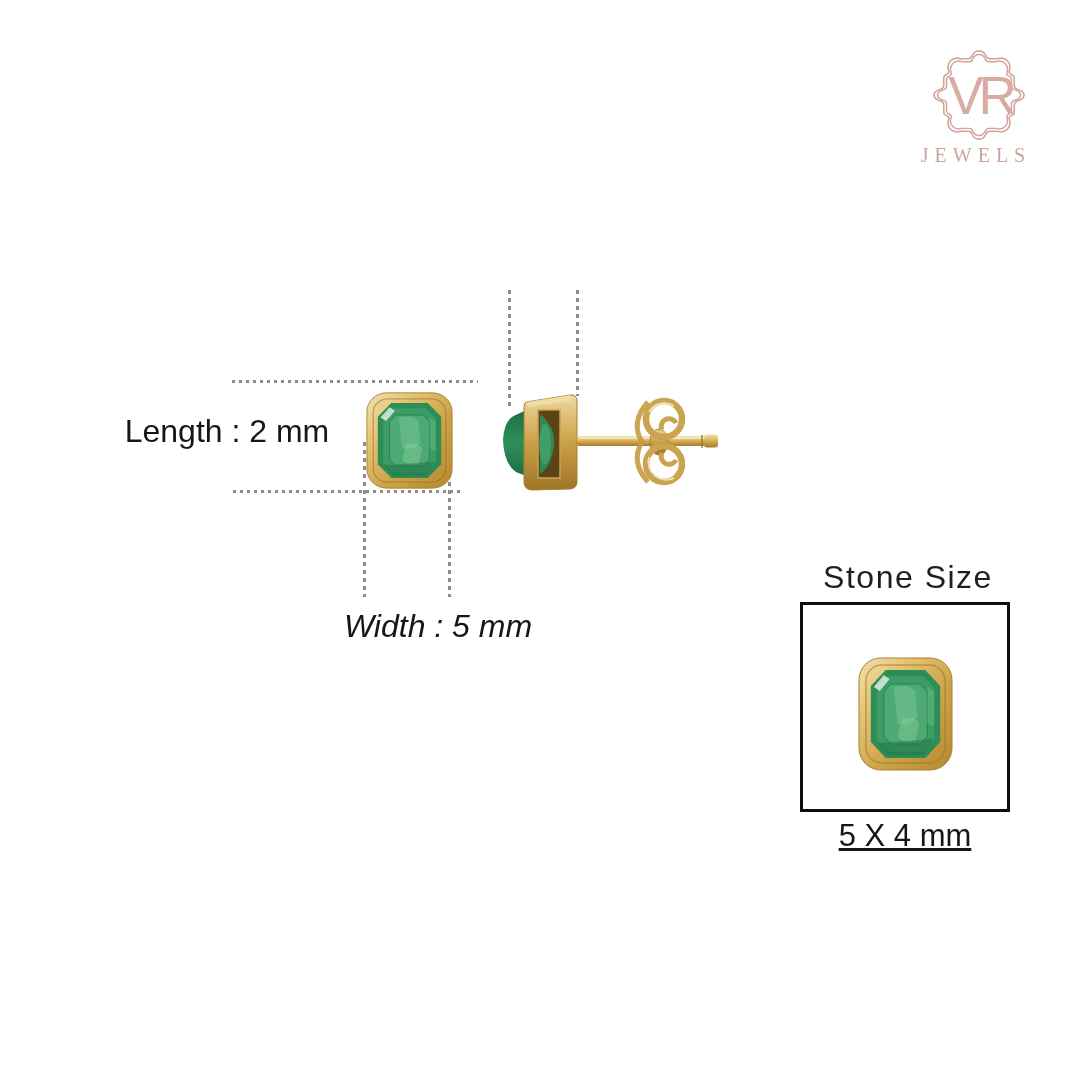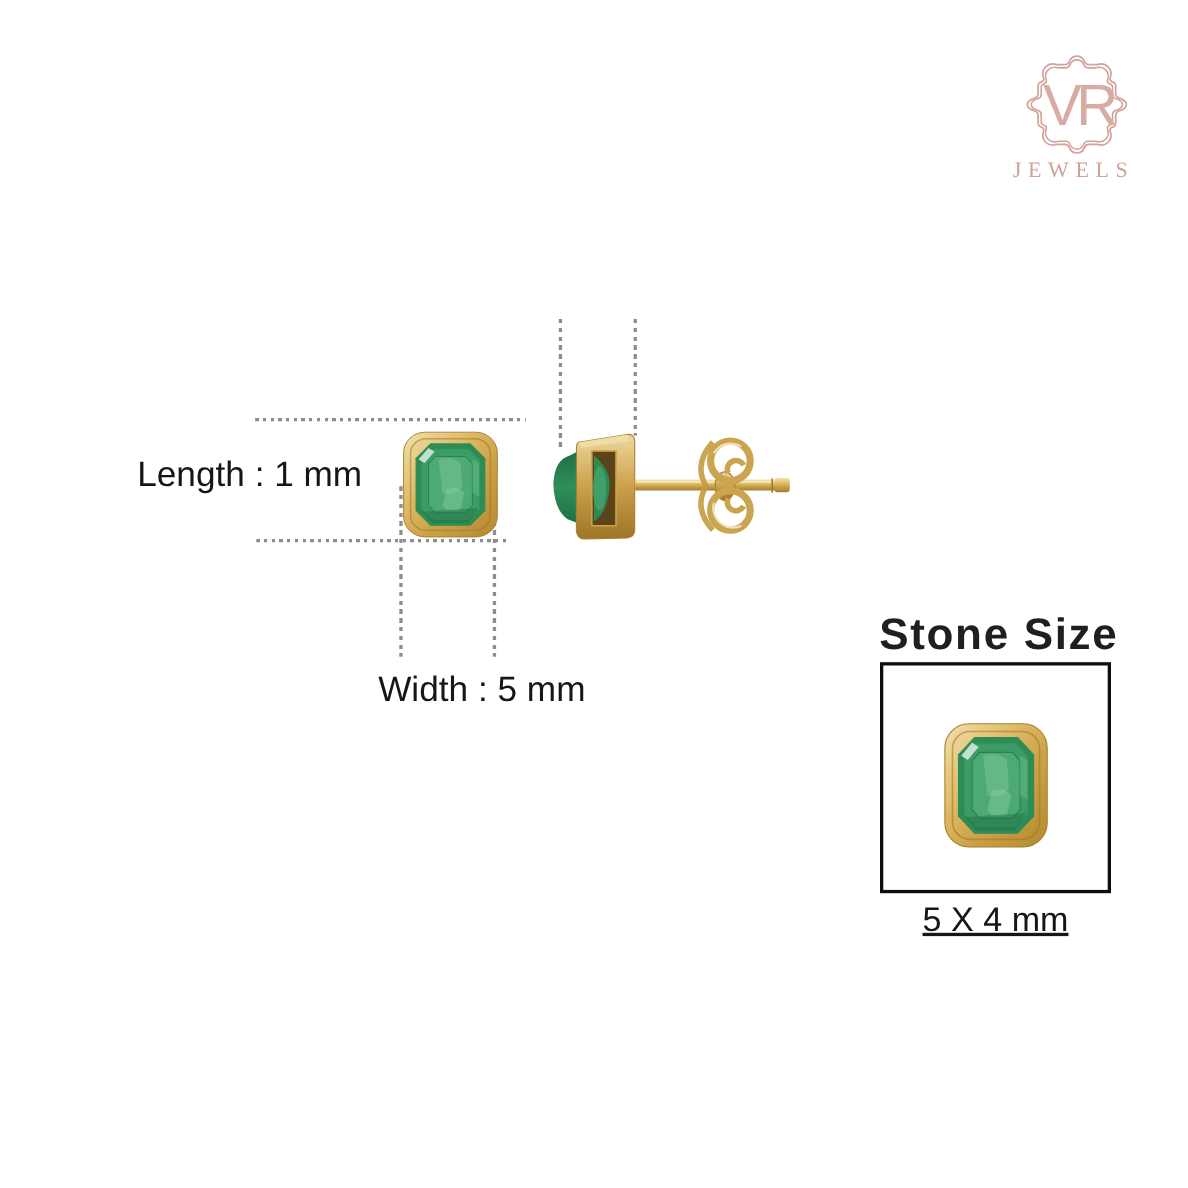--- a/index.html
+++ b/index.html
@@ -8,22 +8,22 @@
     font-family:"Liberation Sans",sans-serif;color:#161616;
   }
   .abs{position:absolute;}
   .dim-label{
     font-size:32px;line-height:36px;text-align:center;color:#161616;
     font-family:"Liberation Sans",sans-serif;white-space:nowrap;
   }
   .dash-h{height:3px;background:repeating-linear-gradient(90deg,#8d8d8d 0 3px,transparent 3px 7px);}
   .dash-v{width:3px;background:repeating-linear-gradient(180deg,#8d8d8d 0 4px,transparent 4px 8px);}
   .stone-title{
-    font-size:40px;line-height:34px;letter-spacing:1.5px;text-align:center;color:#1f1f1f;
-    font-weight:700;white-space:nowrap;
+    font-size:32px;line-height:34px;letter-spacing:1.5px;text-align:center;color:#1f1f1f;
+    font-weight:400;white-space:nowrap;
   }
   .stone-value{font-size:31px;line-height:36px;text-align:center;white-space:nowrap;}
   .stone-box{
     width:204px;height:204px;border:3px solid #0e0e0e;background:#ffffff;
   }
   .jewels{
     font-family:"Liberation Serif",serif;font-size:20px;letter-spacing:6px;
     color:#cfa29a;text-align:center;white-space:nowrap;
   }
 </style>
@@ -51,27 +51,27 @@
                Q 19,55 16,54 Q 9,52 9,48 Q 9,44 16,42 Q 19,41 19,38 L 19,31
                Q 19,29 20,28 L 22,27 Q 25,26 24,23 Q 22,17 26,13 Q 30,9 36,11 Z"></path>
     </g>
     <text x="56" y="67" text-anchor="middle" font-size="54" letter-spacing="-5" fill="#d8aba3" font-family="Liberation Sans, sans-serif">VR</text>
   </svg>
   <div class="abs jewels" style="left:906px;top:144px;width:140px;">JEWELS</div>
 
   <div class="abs dash-v" style="left:508px;top:290px;height:118px;"></div>
   <div class="abs dash-v" style="left:576px;top:290px;height:106px;"></div>
 
-  <div class="abs dim-label" style="left:97px;top:413px;width:260px;">Length : 1 mm</div>
+  <div class="abs dim-label" style="left:97px;top:413px;width:260px;">Length : 2 mm</div>
   <div class="abs dash-h" style="left:232px;top:380px;width:246px;"></div>
   <div class="abs dash-h" style="left:233px;top:490px;width:228px;"></div>
 
   <div class="abs dash-v" style="left:363px;top:442px;height:155px;"></div>
   <div class="abs dash-v" style="left:448px;top:442px;height:155px;"></div>
-  <div class="abs dim-label" style="left:318px;top:608px;width:240px;">Width : 5 mm</div>
+  <div class="abs dim-label" style="left:318px;top:608px;width:240px;font-style:italic;">Width : 5 mm</div>
 
   <svg class="abs" style="left:366px;top:392px;" width="87" height="97" viewBox="0 0 96 114" preserveAspectRatio="none">
     <defs>
       <linearGradient id="goldFront" x1="0" y1="0" x2="1" y2="1">
         <stop offset="0" stop-color="#f1e0ad"></stop>
           <stop offset="0.3" stop-color="#e2c171"></stop>
         <stop offset="0.6" stop-color="#cda348"></stop>
           <stop offset="1" stop-color="#b48931"></stop>
       </linearGradient>
     </defs>

